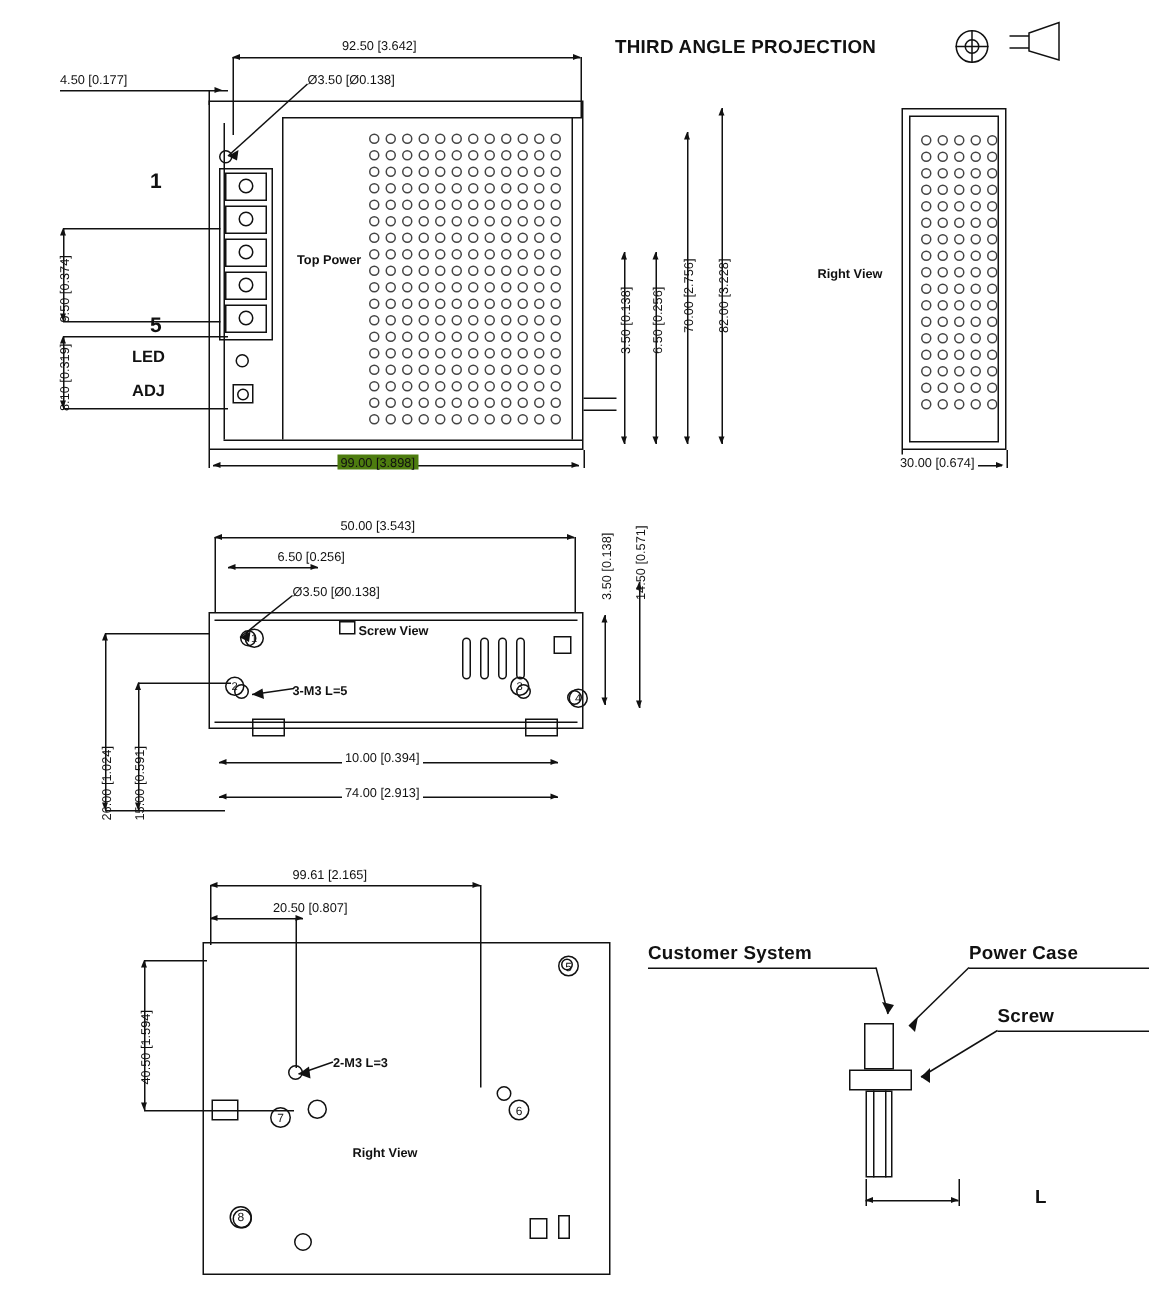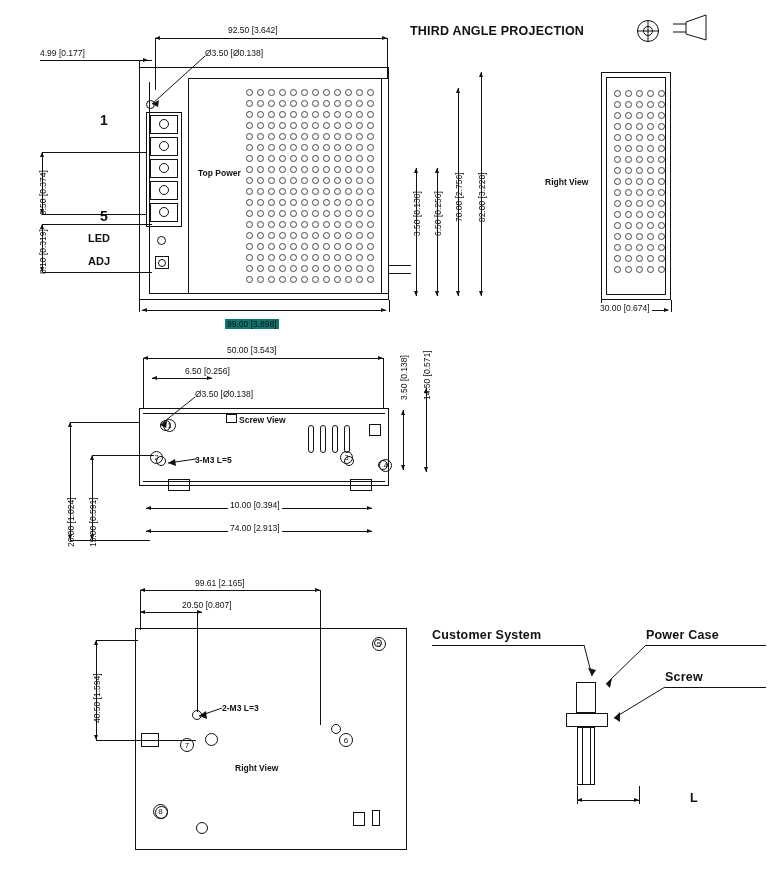--- a/index.html
+++ b/index.html
@@ -290,31 +290,31 @@
   <div class="ln h" style="left:155px;top:38px;width:232px;"></div>
   <div class="arrowL" style="left:155px;top:35.5px;"></div>
   <div class="arrowR" style="left:382px;top:35.5px;"></div>
   <div class="ln v" style="left:155px;top:38px;height:52px;"></div>
   <div class="ln v" style="left:387px;top:38px;height:40px;"></div>
   <div class="lbl" style="left:228px;top:25px;">92.50 [3.642]</div>
 
   <div class="ln h" style="left:40px;top:60px;width:112px;"></div>
   <div class="arrowR" style="left:143px;top:57.5px;"></div>
   <div class="ln v" style="left:139px;top:60px;height:10px;"></div>
-  <div class="lbl" style="left:40px;top:48px;">4.99 [0.177]</div>
+  <div class="lbl" style="left:40px;top:48px;">4.50 [0.177]</div>
 
   <div class="lbl" style="left:205px;top:48px;">Ø3.50 [Ø0.138]</div>
   <div class="circ" style="left:146px;top:100px;width:9px;height:9px;"></div>
 
   <div class="ln h" style="left:142px;top:310px;width:244px;"></div>
   <div class="arrowL" style="left:142px;top:307.5px;"></div>
   <div class="arrowR" style="left:381px;top:307.5px;"></div>
   <div class="ln v" style="left:139px;top:300px;height:12px;"></div>
   <div class="ln v" style="left:389px;top:300px;height:12px;"></div>
-  <div class="lbl" style="left:225px;top:319px;background:#0f766e;padding:0 2px;">99.00 [3.898]</div>
+  <div class="lbl" style="left:225px;top:303px;background:#4d7c0f;padding:0 2px;">99.00 [3.898]</div>
 
   <div class="ln v" style="left:42px;top:152px;height:62px;"></div>
   <div class="arrowU" style="left:39.5px;top:152px;"></div>
   <div class="arrowD" style="left:39.5px;top:209px;"></div>
   <div class="ln h" style="left:42px;top:152px;width:105px;"></div>
   <div class="ln h" style="left:42px;top:214px;width:105px;"></div>
   <div class="lbl vert" style="left:38px;top:215px;">9.50 [0.374]</div>
 
   <div class="ln v" style="left:42px;top:224px;height:48px;"></div>
   <div class="arrowU" style="left:39.5px;top:224px;"></div>

